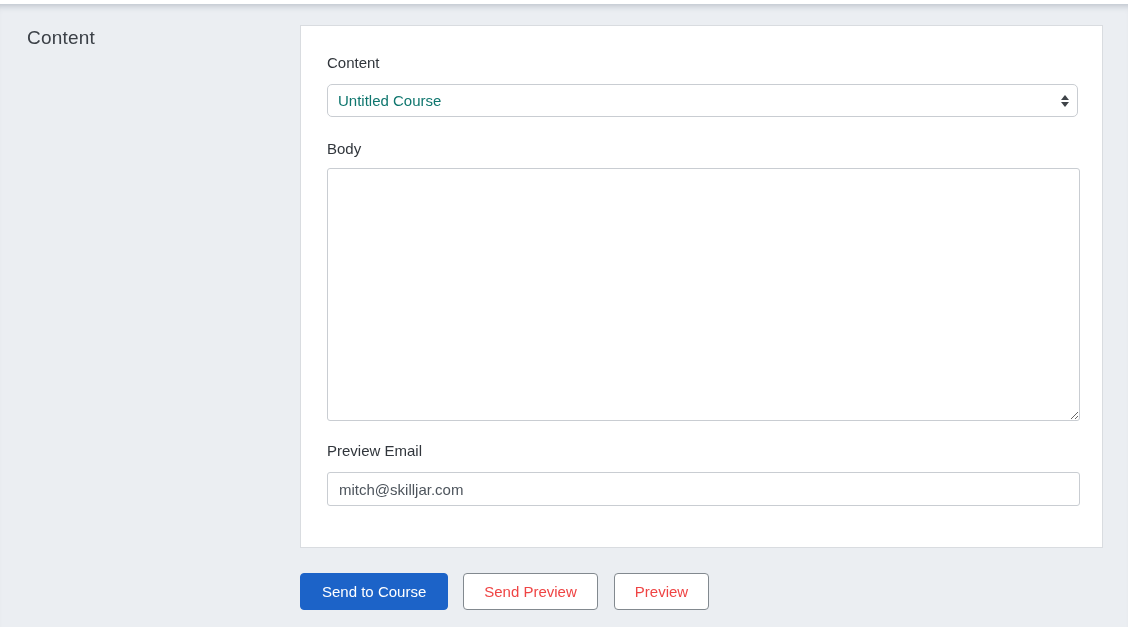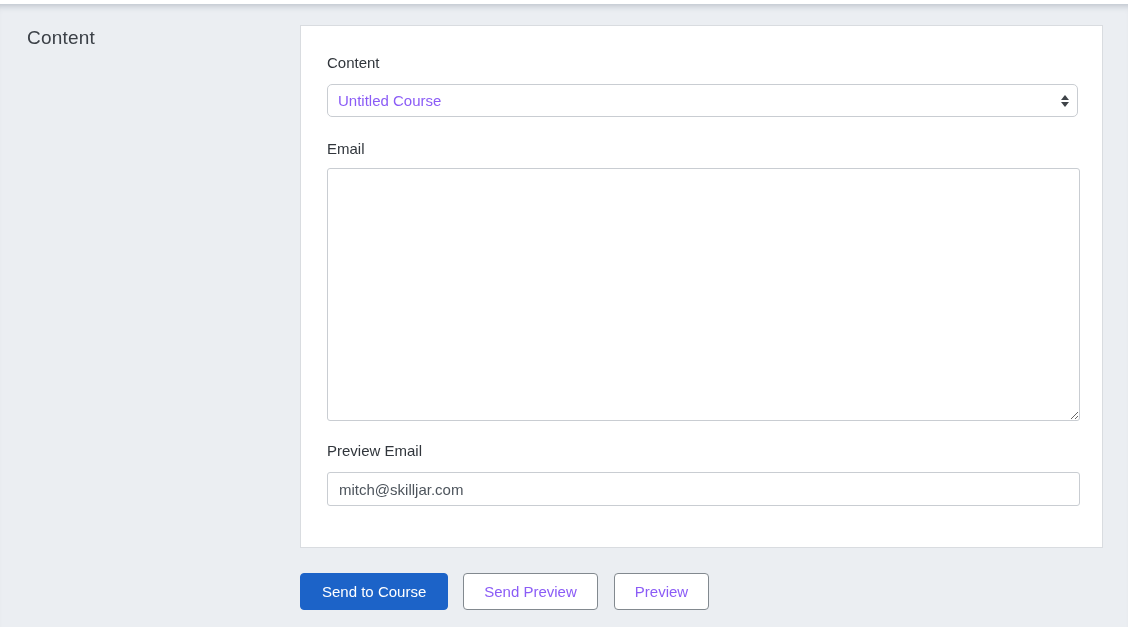--- a/index.html
+++ b/index.html
@@ -58,21 +58,21 @@
   select.course-select {
     -webkit-appearance: none;
     appearance: none;
     width: 100%;
     height: 100%;
     background: #ffffff;
     border: 1px solid #c9cdd2;
     border-radius: 5px;
     font-family: "Liberation Sans", sans-serif;
     font-size: 15px;
-    color: #8b5cf6;
+    color: #0f766e;
     padding: 0 28px 0 10px;
     outline: none;
   }
   .select-arrows {
     position: absolute;
     right: 9px;
     top: 50%;
     transform: translateY(-50%);
     pointer-events: none;
     display: flex;
@@ -144,21 +144,21 @@
     justify-content: center;
   }
   .btn-primary {
     background: #1c63c8;
     color: #ffffff;
     border: 1px solid #1c63c8;
     padding: 0 21px;
   }
   .btn-secondary {
     background: #ffffff;
-    color: #8b5cf6;
+    color: #ef4444;
     border: 1px solid #82898f;
     padding: 16px 20px;
     text-align: center;
   }
   .btn-secondary.cancel { margin-left: 1px; }
 </style>
 </head>
 <body>
 
 <div class="page">
@@ -173,21 +173,21 @@
     <div class="select-wrap">
       <select class="course-select">
         <option>Untitled Course</option>
       </select>
       <span class="select-arrows">
         <span class="tri-up"></span>
         <span class="tri-down"></span>
       </span>
     </div>
 
-    <label class="field-label label-body">Email</label>
+    <label class="field-label label-body">Body</label>
 
     <textarea class="body-textarea" style=""></textarea>
 
     <label class="field-label label-preview-email">Preview Email</label>
 
     <input class="preview-email-input" type="text" value="mitch@skilljar.com" style="">
   </div>
 
   <div class="button-row">
     <button class="btn btn-primary">Send to Course</button>

